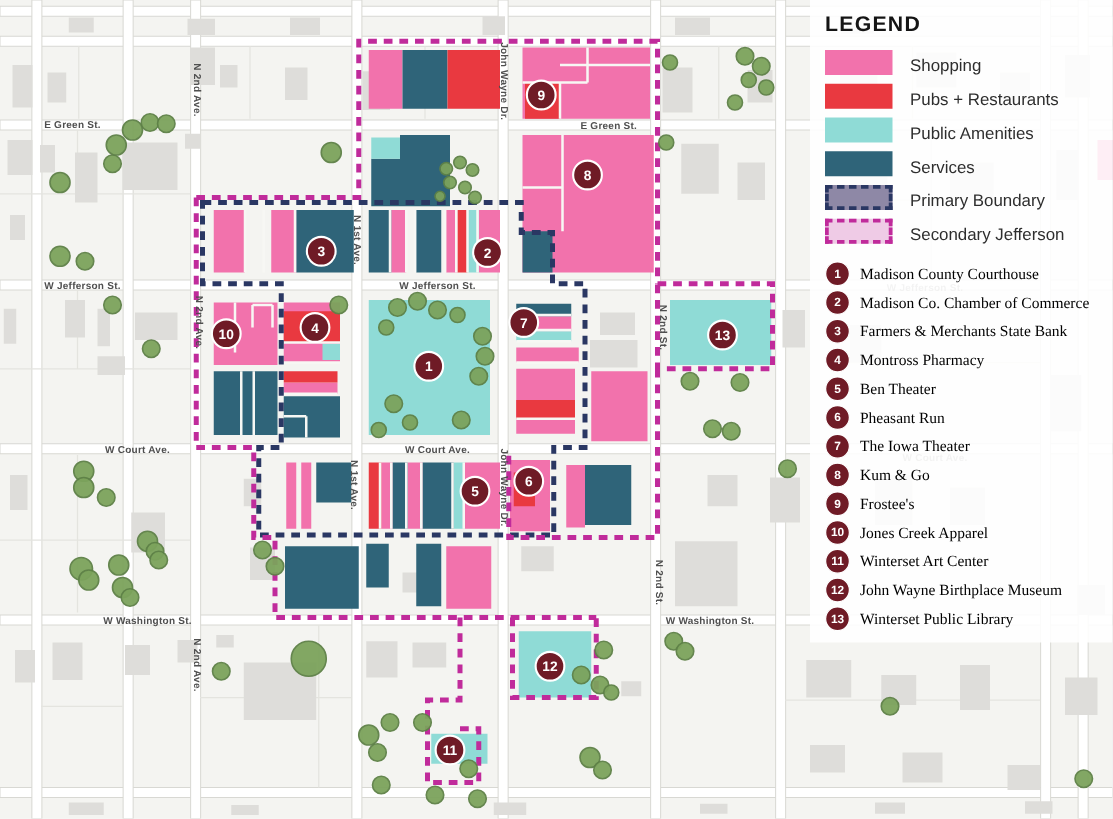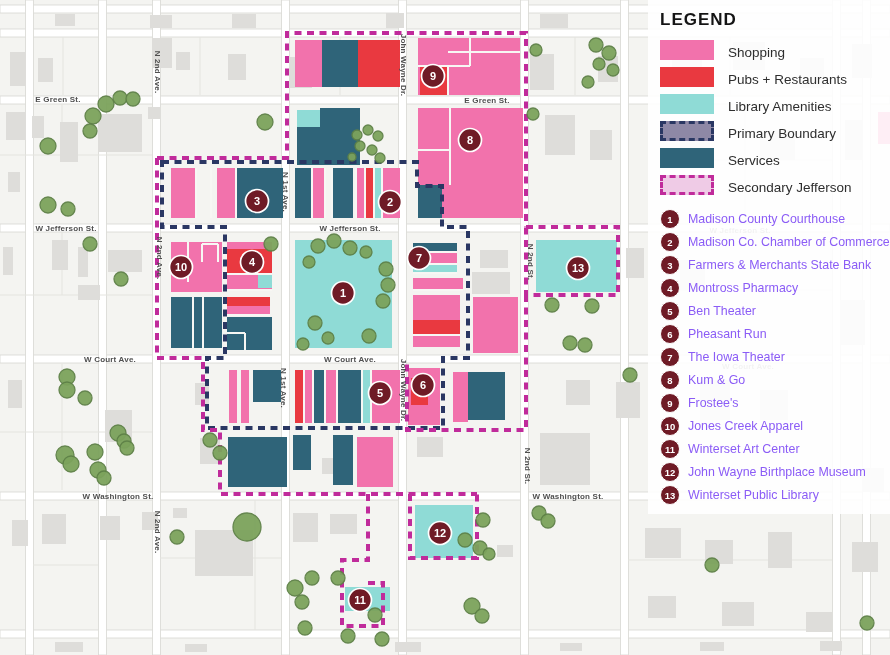--- a/index.html
+++ b/index.html
@@ -36,21 +36,21 @@
   .sw-amenities{background:#8FDBD6;}
   .sw-services{background:#2F6479;}
   .sw-primary{background:#8E88A6;border:3px dashed #2A3763;}
   .sw-secondary{background:#EFCBE6;border:3px dashed #C02B9B;}
   .cat-label{font-size:13.5px;color:#2e2e2e;}
   .places{margin-top:15px;}
   .place-row{display:flex;align-items:center;height:18px;margin-bottom:5px;}
   .place-num{width:18px;height:18px;border-radius:50%;background:#6F1B26;color:#fff;
              font-size:9.5px;font-weight:bold;display:flex;align-items:center;justify-content:center;
              margin-right:8px;flex:none;border:1.5px solid #fff;}
-  .place-name{font-size:12.4px;color:#8b5cf6;white-space:nowrap;}
+  .place-name{font-size:12.4px;color:#000000;white-space:nowrap;font-family:Liberation Serif, serif;}
 </style>
 </head>
 <body>
 
 <div class="stage">
 
 <svg width="890" height="655" viewBox="0 0 890 655">
 
   <rect class="blk" x="0" y="0" width="890" height="655"></rect>
 
@@ -415,31 +415,31 @@
   <div class="cat-row">
     <span class="swatch sw-shopping"></span>
     <span class="cat-label">Shopping</span>
   </div>
   <div class="cat-row">
     <span class="swatch sw-pubs"></span>
     <span class="cat-label">Pubs + Restaurants</span>
   </div>
   <div class="cat-row">
     <span class="swatch sw-amenities"></span>
-    <span class="cat-label">Library Amenities</span>
+    <span class="cat-label">Public Amenities</span>
+  </div>
+  <div class="cat-row">
+    <span class="swatch sw-services"></span>
+    <span class="cat-label">Services</span>
   </div>
   <div class="cat-row">
     <span class="swatch sw-primary"></span>
     <span class="cat-label">Primary Boundary</span>
   </div>
   <div class="cat-row">
-    <span class="swatch sw-services"></span>
-    <span class="cat-label">Services</span>
-  </div>
-  <div class="cat-row">
     <span class="swatch sw-secondary"></span>
     <span class="cat-label">Secondary Jefferson</span>
   </div>
 
   <div class="places">
     <div class="place-row">
       <span class="place-num">1</span>
       <span class="place-name">Madison County Courthouse</span>
     </div>
     <div class="place-row">

